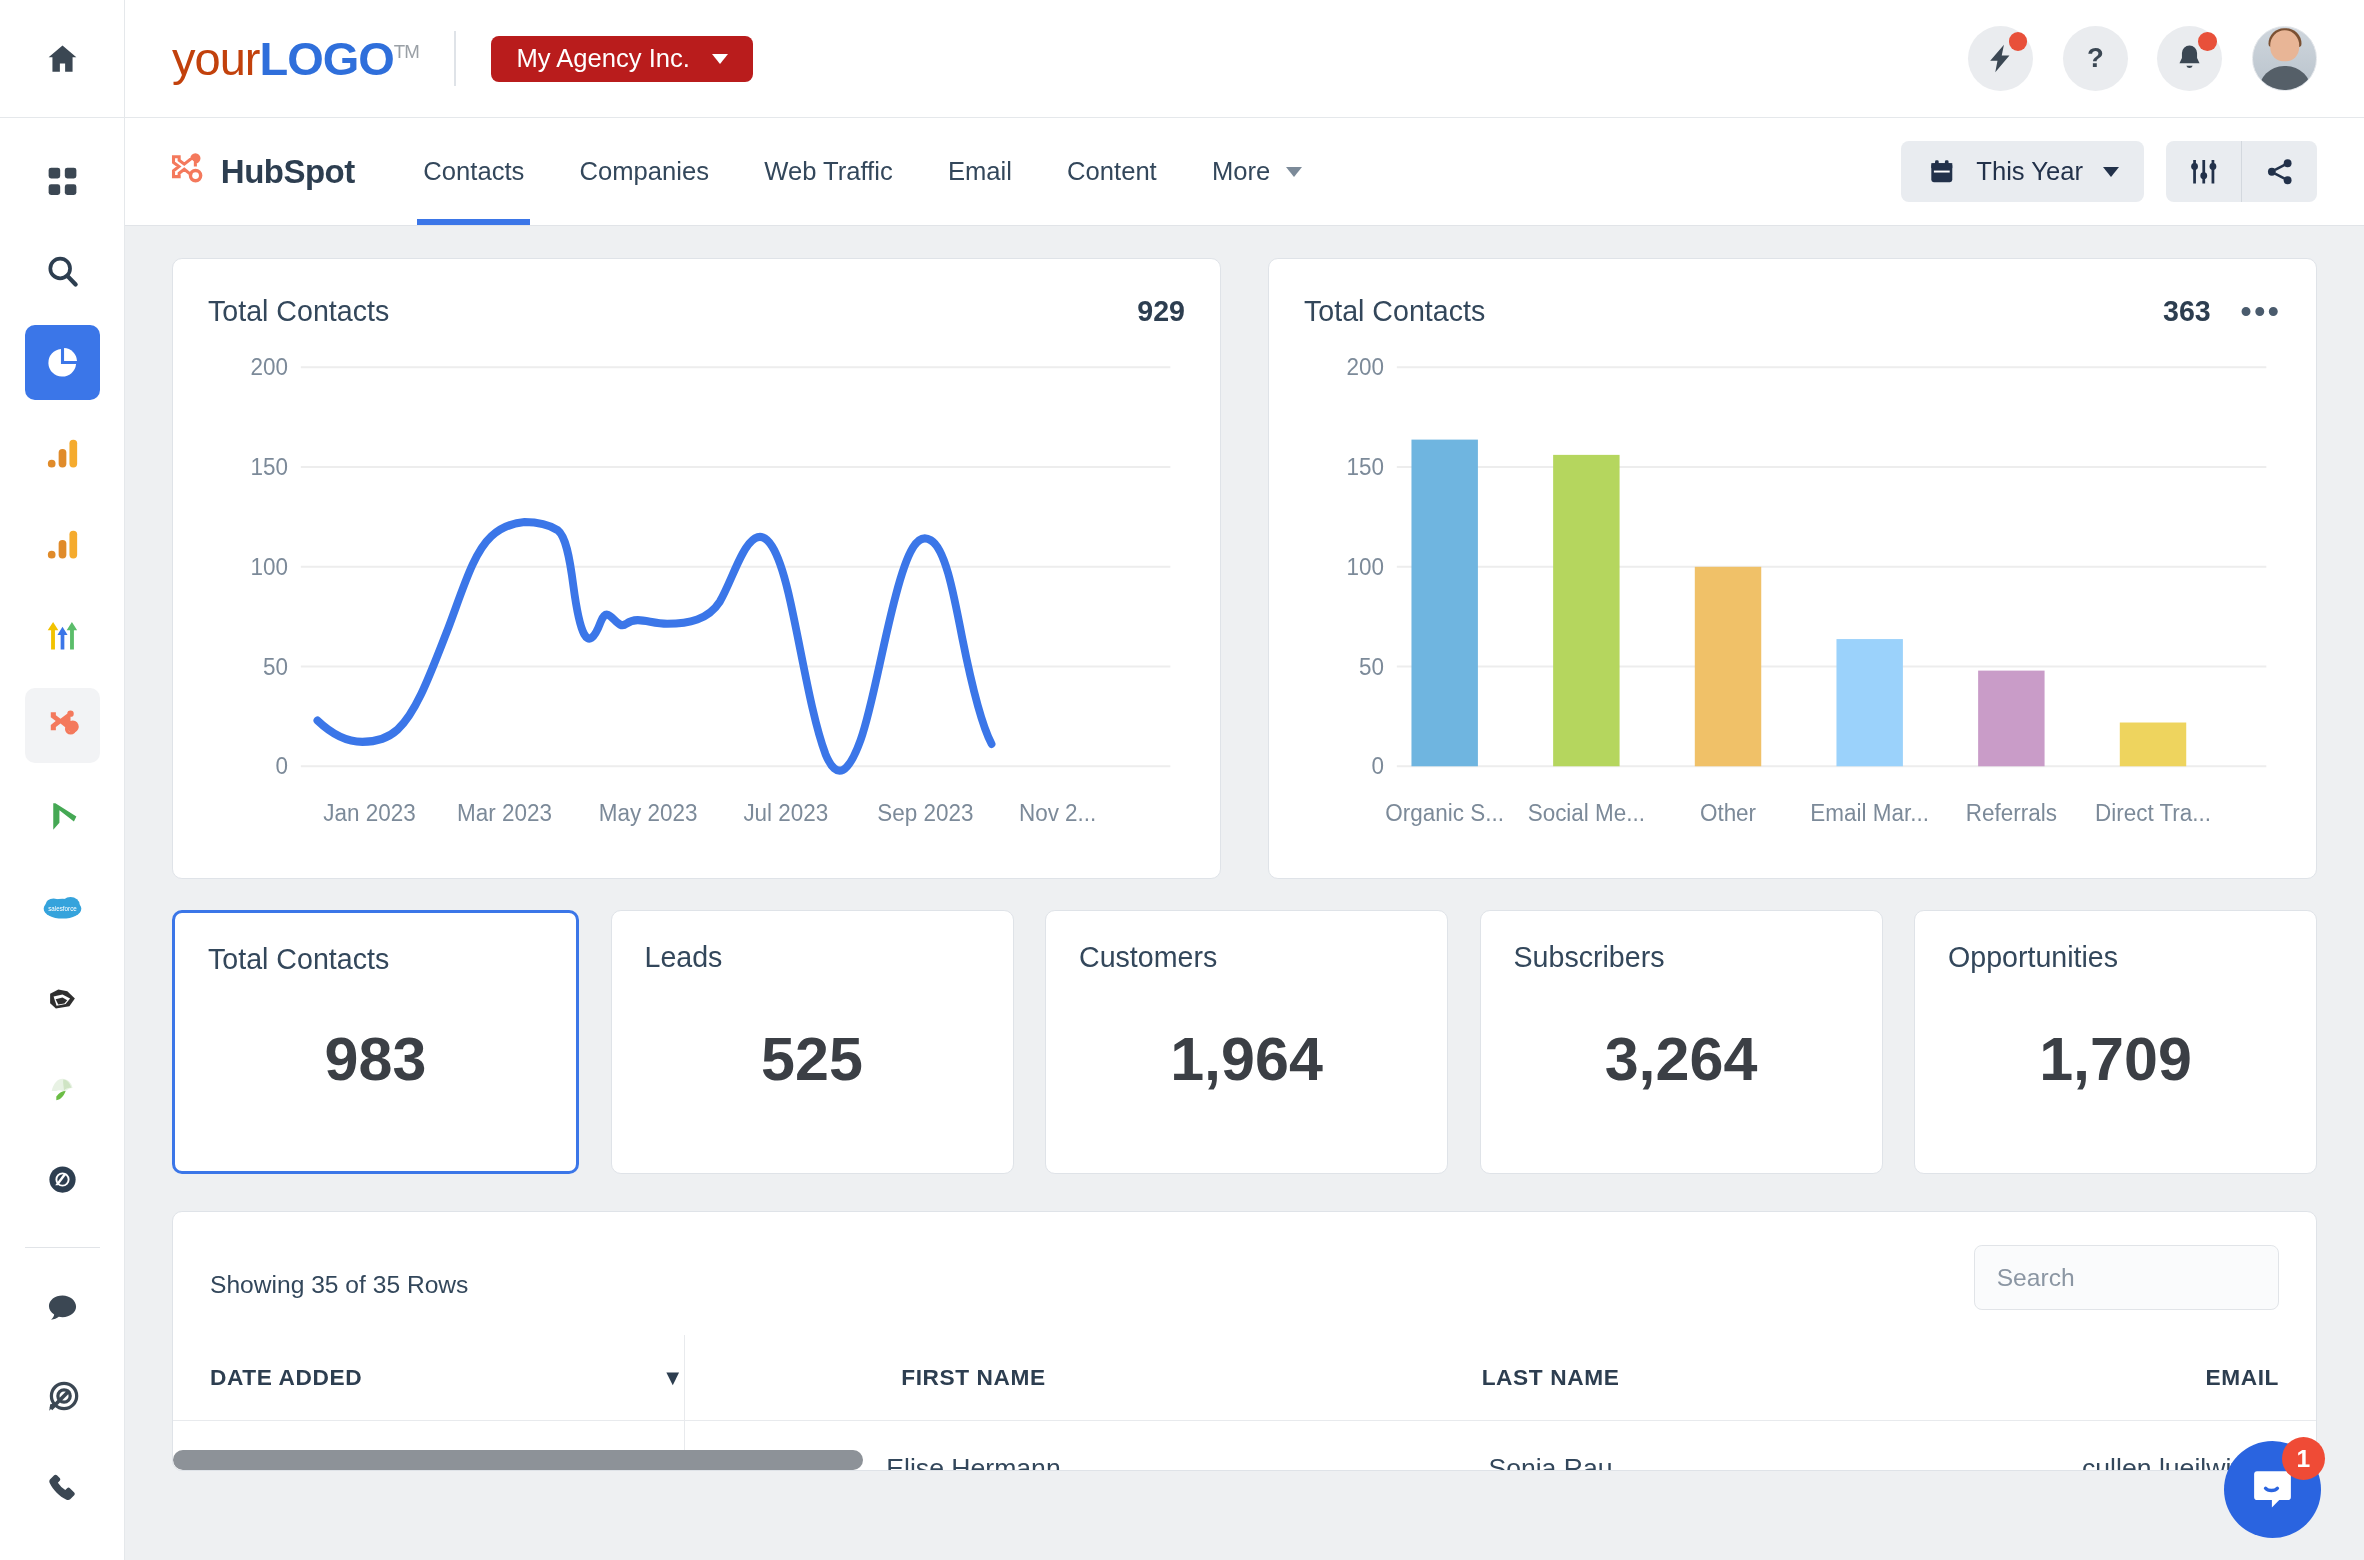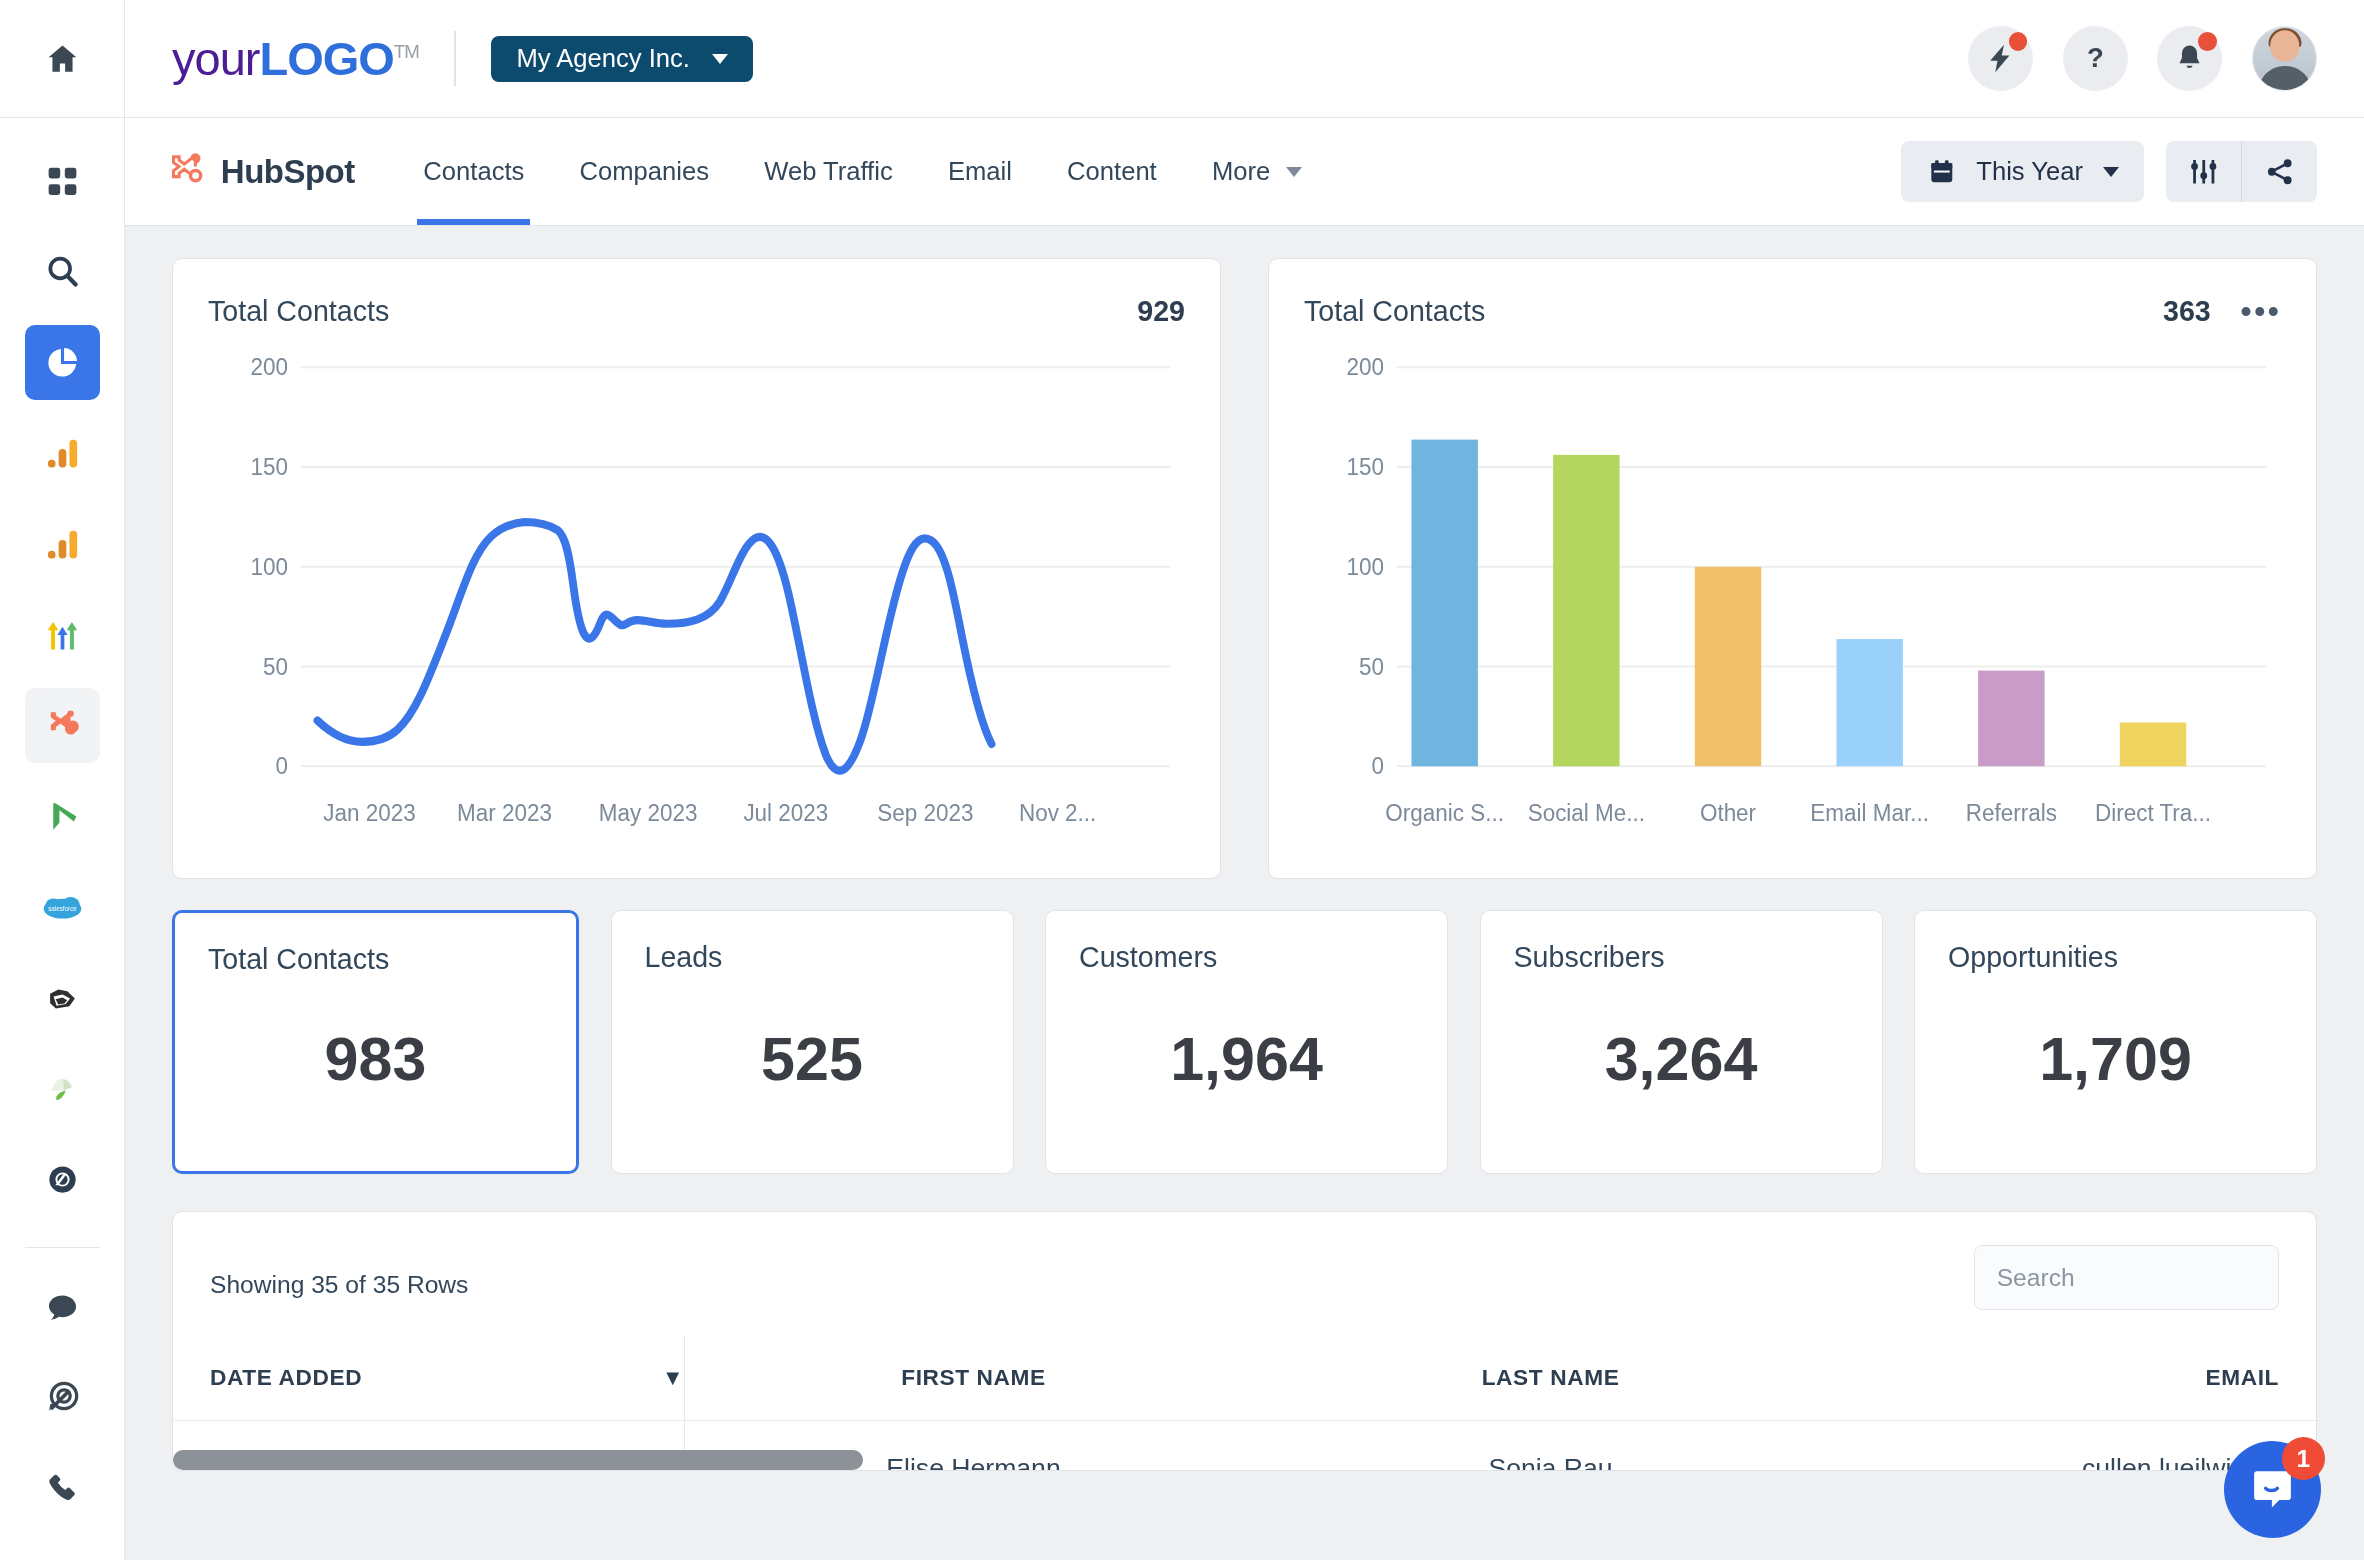--- a/index.html
+++ b/index.html
@@ -15,26 +15,26 @@
   .topbar {
     height: 118px; min-height: 118px; display: flex; align-items: center;
     background: #fff; border-bottom: 1px solid #e5e8eb; position: relative; z-index: 20;
   }
   .home-cell {
     width: 125px; height: 118px; display: flex; align-items: center; justify-content: center;
     border-right: 1px solid #e5e8eb;
   }
   .logo-wrap { display: flex; align-items: center; padding-left: 47px; }
   .logo-text { font-size: 47px; letter-spacing: -1px; line-height: 1; }
-  .logo-your { color: #4c1d95; font-weight: 400; }
+  .logo-your { color: #c2410c; font-weight: 400; }
   .logo-logo { color: #2f6fdb; font-weight: 700; }
   .logo-tm { color: #9aa0a6; font-size: 18.7px; vertical-align: super; font-weight: 400; }
   .logo-div { width: 2px; height: 55px; background: #dfe3e8; margin: 0 35px; }
   .agency-btn {
-    background: #0c4a6e; color: #fff; border: none; border-radius: 7.9px;
+    background: #b91c1c; color: #fff; border: none; border-radius: 7.9px;
     height: 46px; padding: 0 25.6px; font-size: 25.6px; font-family: inherit;
     display: flex; align-items: center; gap: 21.7px; cursor: pointer;
   }
   .caret-down {
     width: 0; height: 0; border-left: 8.9px solid transparent; border-right: 8.9px solid transparent;
     border-top: 10.8px solid currentColor; display: inline-block;
   }
   .topbar-right { margin-left: auto; display: flex; align-items: center; gap: 29.6px; padding-right: 47px; }
   .circ-btn {
     width: 65px; height: 65px; border-radius: 50%; background: #eaecef;

